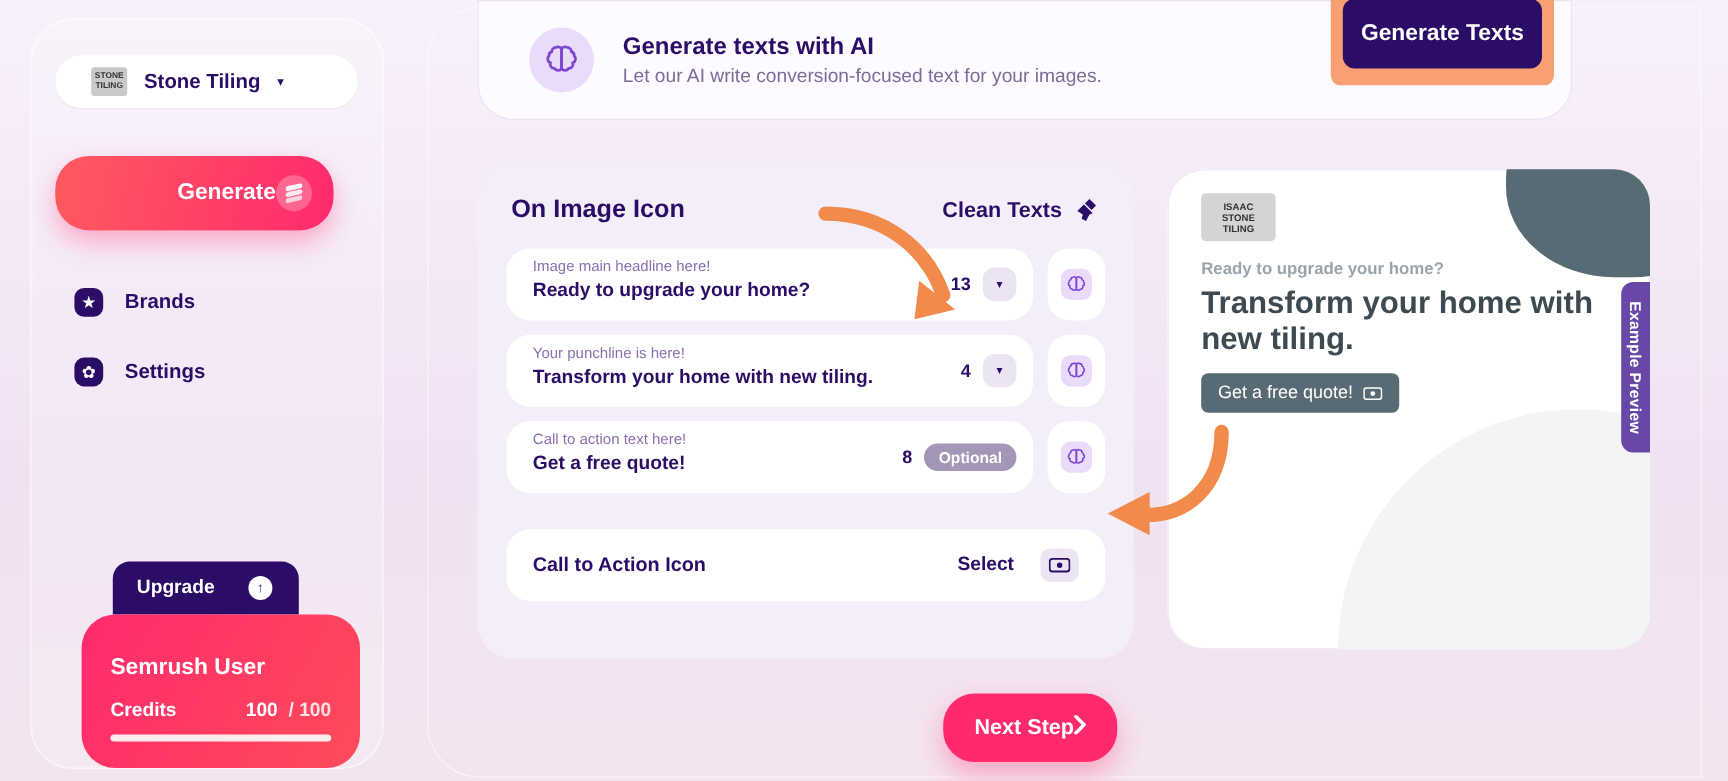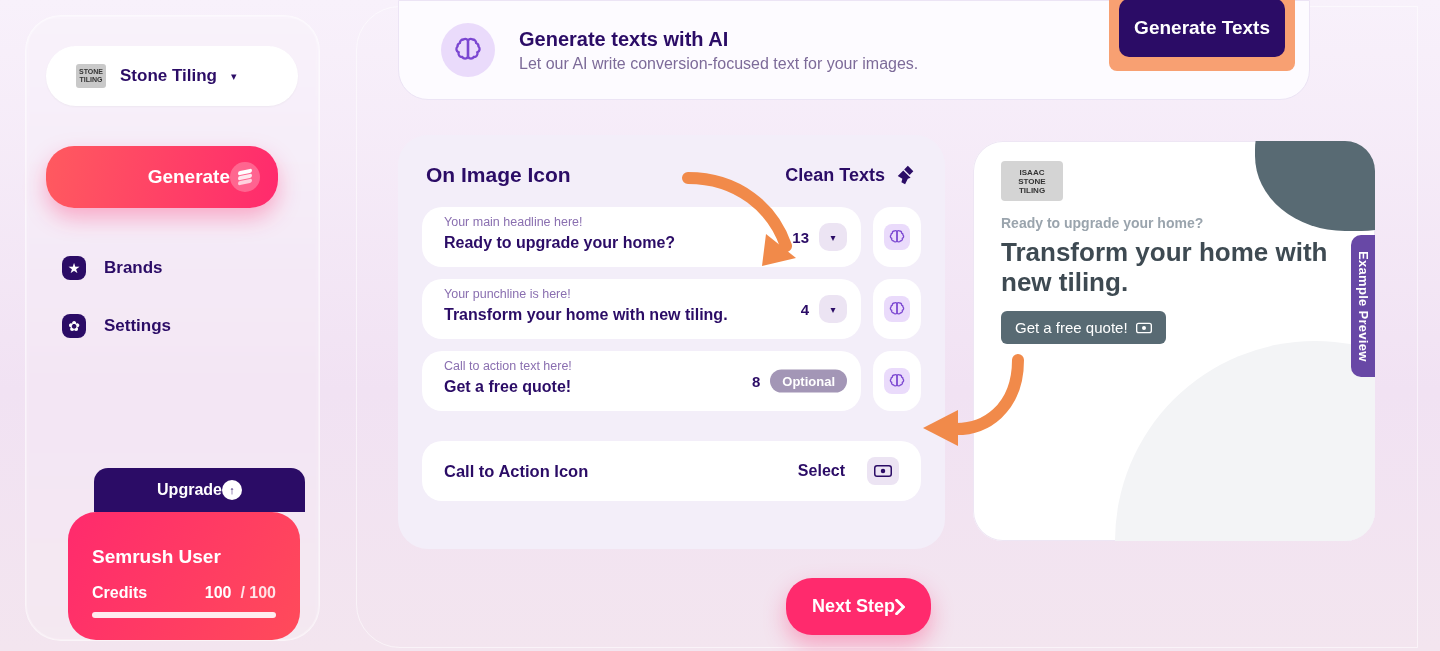--- a/index.html
+++ b/index.html
@@ -36,21 +36,21 @@
     border-radius:36px;
     border:1px solid rgba(255,255,255,0.55);
     box-shadow:inset 0 0 0 1px rgba(255,255,255,0.3);
     backdrop-filter:blur(2px);
     padding:30px 30px 0 20px;
     box-sizing:border-box;
   }
   .brand-selector{
     background:var(--white);
     border-radius:999px;
-    width:222px;height:60px;
+    width:222px;height:44px;
     display:flex;align-items:center;gap:14px;
     padding-left:30px;
     box-shadow:0 1px 2px rgba(0,0,0,0.04);
     margin-bottom:40px;
   }
   .brand-logo-block{
     width:30px;height:24px;
     background:#c9c9c9;border-radius:3px;
     font-size:7px;line-height:8px;font-weight:800;color:#333;
     display:flex;flex-direction:column;justify-content:center;align-items:center;
@@ -79,24 +79,24 @@
   .layer-icon span:nth-child(3){top:10px;opacity:.7;}
   .nav{display:flex;flex-direction:column;gap:34px;padding-left:16px;}
   .nav-item{display:flex;align-items:center;gap:18px;cursor:pointer;}
   .nav-ico{
     width:24px;height:24px;border-radius:8px;background:var(--purple-dark);
     display:flex;align-items:center;justify-content:center;color:#fff;font-size:14px;
   }
   .nav-label{font-size:17px;font-weight:600;color:var(--purple-dark);}
   .upgrade-card{
     position:absolute;left:68px;bottom:128px;
-    width:211px;height:44px;
+    width:155px;height:44px;
     background:var(--purple-dark);border-radius:14px 14px 0 0;
-    display:flex;align-items:center;justify-content:center;
-    padding:0 20px;color:#fff;box-sizing:border-box;
+    display:flex;align-items:center;justify-content:flex-start;
+    padding:0 20px;color:#fff;box-sizing:border-box;gap:28px;
   }
   .upgrade-label{font-weight:600;font-size:16px;}
   .upgrade-ico{width:20px;height:20px;border-radius:50%;background:#fff;color:var(--purple-dark);display:flex;align-items:center;justify-content:center;font-size:11px;font-weight:900;}
   .user-card{
     position:absolute;left:42px;bottom:0;
     width:232px;height:128px;
     background:linear-gradient(120deg,var(--pink-grad-a),#ff4b5a);
     border-radius:28px;
     color:#fff;padding:34px 24px;box-sizing:border-box;
   }
@@ -192,21 +192,21 @@
   }
   .preview-tab-wrap{position:absolute;left:1375px;top:180px;}
   .blob-top{position:absolute;right:-60px;top:-60px;width:180px;height:150px;background:var(--slate);border-radius:50% 60% 45% 55%;}
   .blob-bot{position:absolute;right:-140px;bottom:-200px;width:400px;height:400px;background:#f3f4f6;border-radius:50%;}
 
   
   .next-step{
     position:absolute;left:786px;top:578px;
     background:var(--pink);color:#fff;border:none;
     padding:18px 26px;font-size:18px;font-weight:700;border-radius:26px;
-    display:flex;align-items:center;cursor:pointer;
+    display:flex;align-items:flex-start;cursor:pointer;
     box-shadow:0 10px 22px rgba(255,42,109,0.35);
   }
   .next-step svg{width:10px;height:16px;}
 
   
   .arrow{position:absolute;pointer-events:none;}
 
   
   .outer-frame{
     position:absolute;left:356px;top:6px;width:1060px;height:640px;
@@ -291,21 +291,21 @@
     <div class="clean-link">
       <span>Clean Texts</span>
       <svg class="broom-svg" viewBox="0 0 24 24" fill="var(--purple-dark)">
           <path d="M14 2l6 6-4 4-6-6 4-4zM9 7l8 8-3 1-3 6-4-2 1-4-5-3 6-6z"></path>
         </svg>
     </div>
   </div>
 
   <div class="field-row">
     <div class="field">
-      <span class="field-placeholder">Your main headline here!</span>
+      <span class="field-placeholder">Image main headline here!</span>
       <span class="field-value">Ready to upgrade your home?</span>
       <div class="field-right">
         <span class="count">13</span>
         <span class="chip">▾</span>
       </div>
     </div>
     <div class="ai-side">
       <span class="ai-side-ico">
         <svg width="16" height="16" viewBox="0 0 24 24" fill="none" stroke="#7b47d1" stroke-width="2">
             <path d="M8 3a3 3 0 0 0-3 3 3 3 0 0 0-2 3 3 3 0 0 0 1 5 3 3 0 0 0 3 4 3 3 0 0 0 5 0V4a3 3 0 0 0-4-1z"></path>

